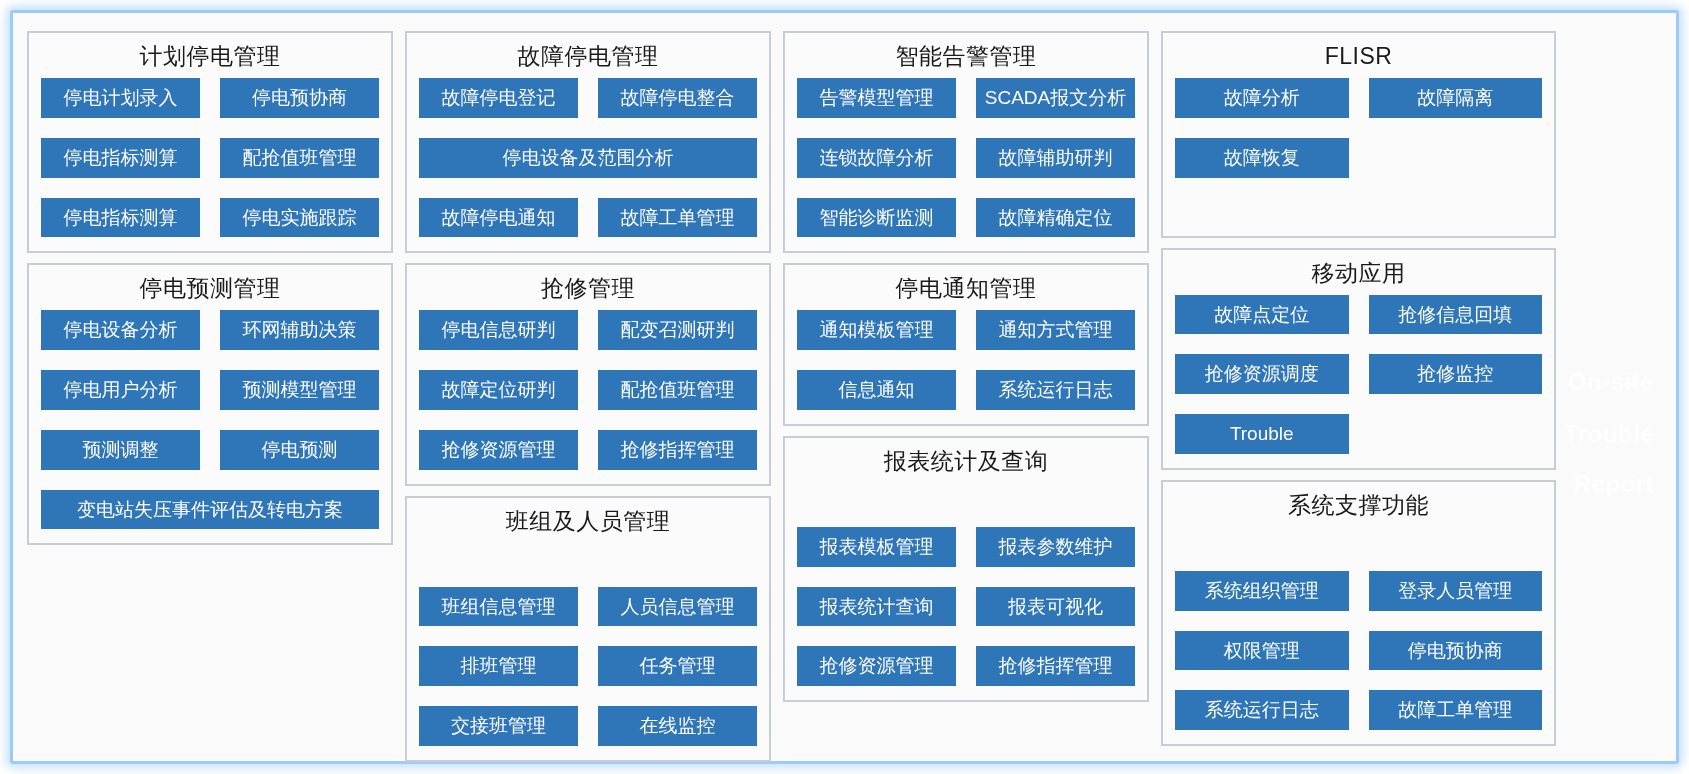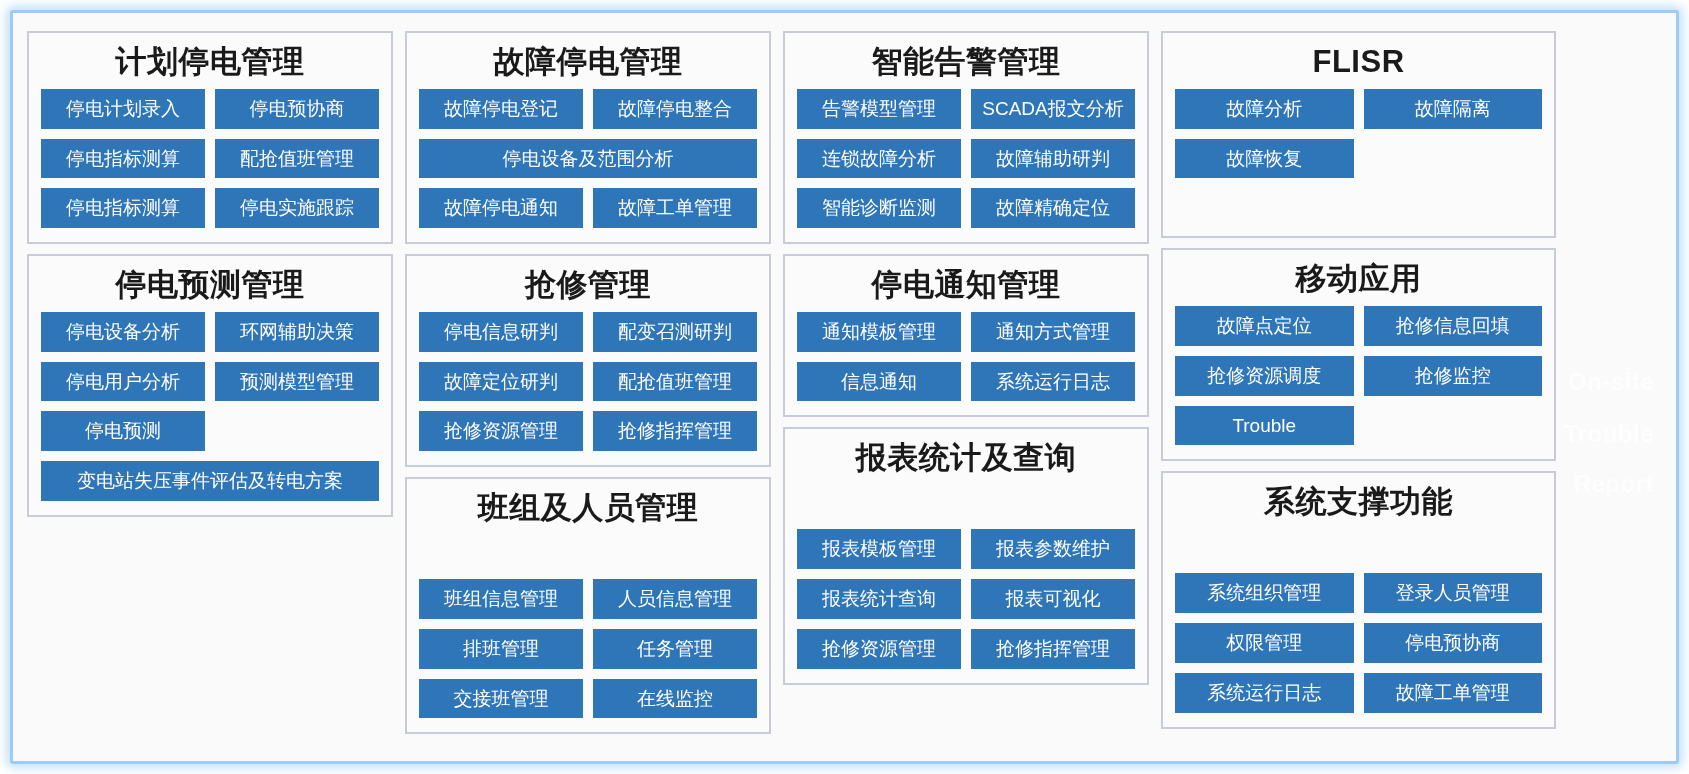--- a/index.html
+++ b/index.html
@@ -42,32 +42,33 @@
     gap:10px;
   }
   .panel{
     box-sizing:border-box;
     border:2px solid #c7ccd6;
     background:#fbfbfb;
     padding:6px 12px 14px 12px;
   }
   .panel-title{
     text-align:center;
-    font-size:31px;
+    font-size:23px;
     color:#1a1a1a;
-    font-weight:700;
+    font-weight:400;
     line-height:1.35;
     padding:2px 0 6px 0;
     letter-spacing:0.5px;
   }
   .btn-grid{
     display:grid;
     grid-template-columns:1fr 1fr;
     column-gap:10px;
     row-gap:10px;
+    gap:20px;
   }
   .btn{
     background:#2f76b8;
     color:#ffffff;
     font-size:19px;
     text-align:center;
     padding:8px 4px;
     line-height:1.25;
     white-space:nowrap;
     overflow:hidden;
@@ -119,20 +120,21 @@
         </div>
 
 
         <div class="panel">
           <div class="panel-title">停电预测管理</div>
           <div class="btn-grid">
             <div class="btn">停电设备分析</div>
             <div class="btn">环网辅助决策</div>
             <div class="btn">停电用户分析</div>
             <div class="btn">预测模型管理</div>
+            <div class="btn">预测调整</div>
             <div class="btn">停电预测</div>
             <div class="btn wide">变电站失压事件评估及转电方案</div>
           </div>
         </div>
 
       </div>
 
       <div class="col">
 
         <div class="panel">

